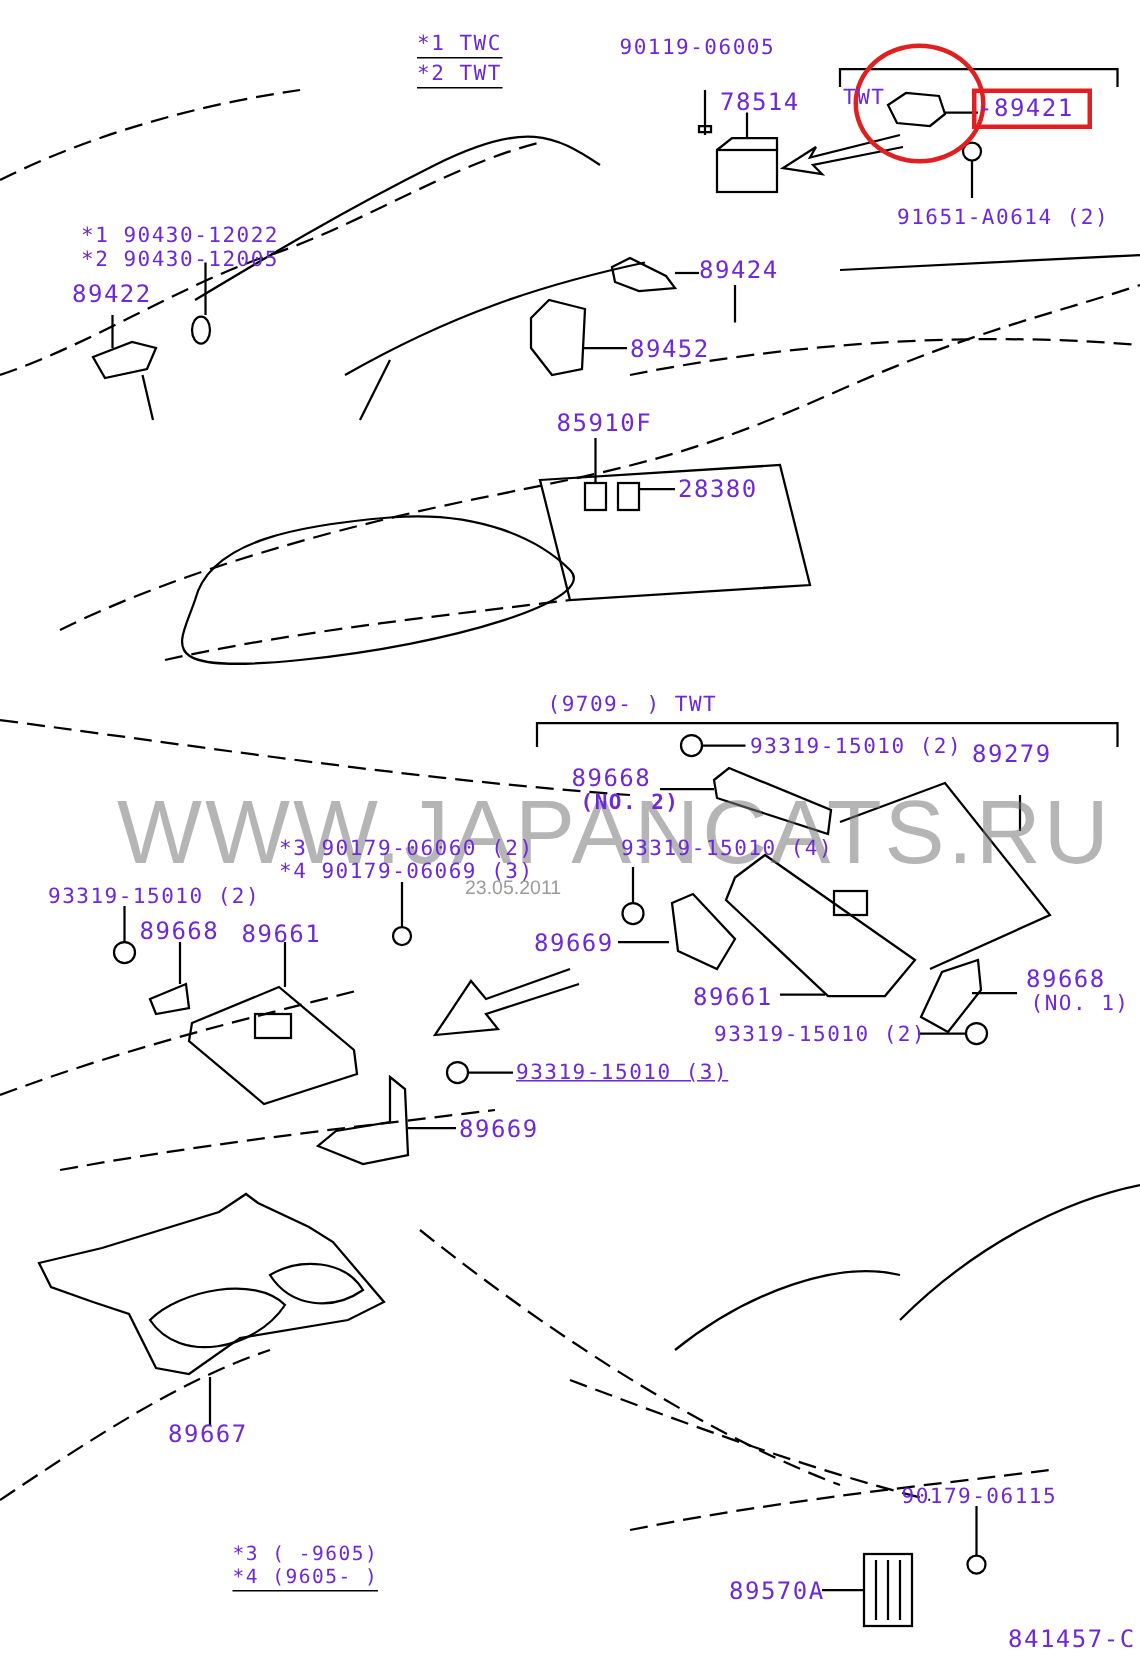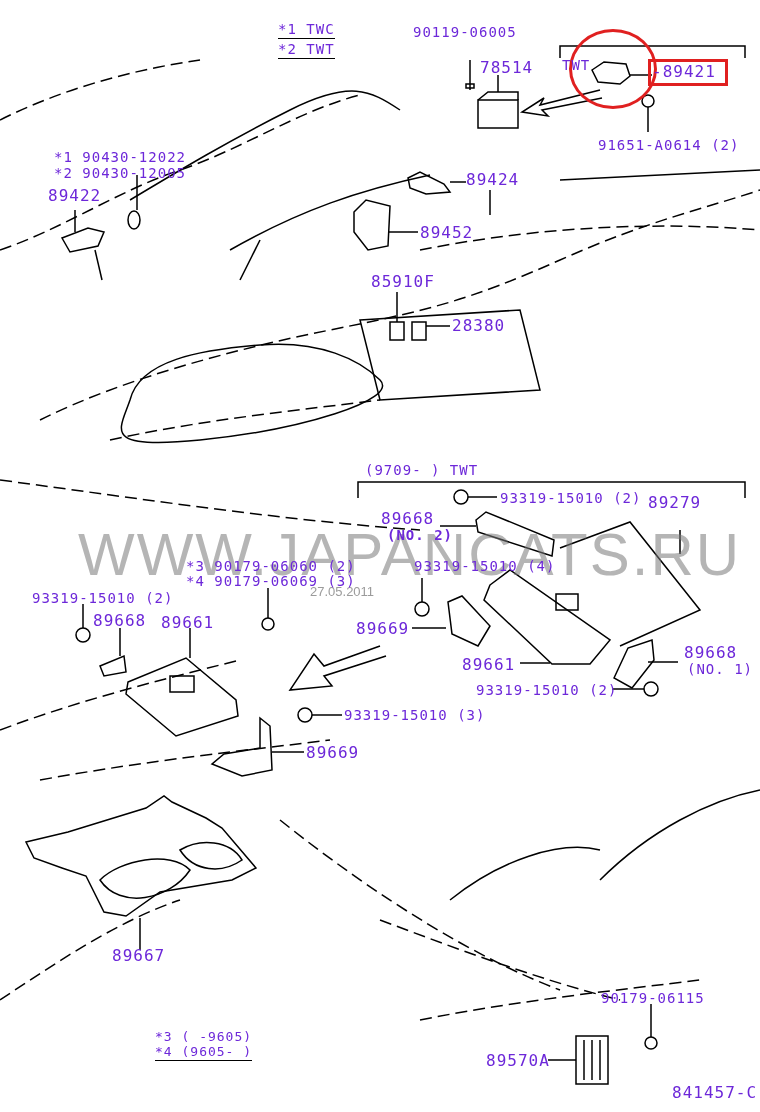--- a/index.html
+++ b/index.html
@@ -154,21 +154,21 @@
     <line x1="548" y1="1060" x2="576" y2="1060"></line>
     <circle cx="651" cy="1043" r="6"></circle>
     <line x1="651" y1="1004" x2="651" y2="1037"></line>
   </g>
 </svg>
 
 <div class="hl-circle"></div>
 <div class="hl-box"></div>
 
 <div class="wm">WWW.JAPANCATS.RU</div>
-<div class="wm-date">27.05.2011</div>
+<div class="wm-date">23.05.2011</div>
 
 <div class="lbl sm u" style="left:278px;top:22px;">*1 TWC</div>
 <div class="lbl sm u" style="left:278px;top:42px;">*2 TWT</div>
 <div class="lbl sm" style="left:562px;top:30px;margin-top:28px;">TWT</div>
 <div class="lbl sm" style="left:365px;top:463px;">(9709-      ) TWT</div>
 <div class="lbl note" style="left:155px;top:1030px;">*3 (     -9605)</div>
 <div class="lbl note u" style="left:155px;top:1045px;">*4 (9605-      )</div>
 
 <div class="lbl sm" style="left:413px;top:25px;">90119-06005</div>
 <div class="lbl" style="left:480px;top:60px;">78514</div>
@@ -189,18 +189,18 @@
 <div class="lbl sm" style="left:186px;top:559px;">*3 90179-06060 (2)</div>
 <div class="lbl sm" style="left:186px;top:574px;">*4 90179-06069 (3)</div>
 <div class="lbl sm" style="left:32px;top:591px;">93319-15010 (2)</div>
 <div class="lbl" style="left:93px;top:613px;">89668</div>
 <div class="lbl" style="left:161px;top:615px;">89661</div>
 <div class="lbl" style="left:356px;top:621px;">89669</div>
 <div class="lbl" style="left:462px;top:657px;">89661</div>
 <div class="lbl" style="left:684px;top:645px;">89668</div>
 <div class="lbl sm" style="left:687px;top:662px;">(NO. 1)</div>
 <div class="lbl sm" style="left:476px;top:683px;">93319-15010 (2)</div>
-<div class="lbl sm" style="left:344px;top:708px;">93319-15010 (3)</div>
+<div class="lbl sm" style="left:344px;top:708px;text-decoration:underline;">93319-15010 (3)</div>
 <div class="lbl" style="left:306px;top:745px;">89669</div>
 <div class="lbl" style="left:112px;top:948px;">89667</div>
 <div class="lbl sm" style="left:601px;top:991px;">90179-06115</div>
 <div class="lbl" style="left:486px;top:1053px;">89570A</div>
 <div class="lbl" style="left:672px;top:1085px;">841457-C</div>
 
 </body></html>

